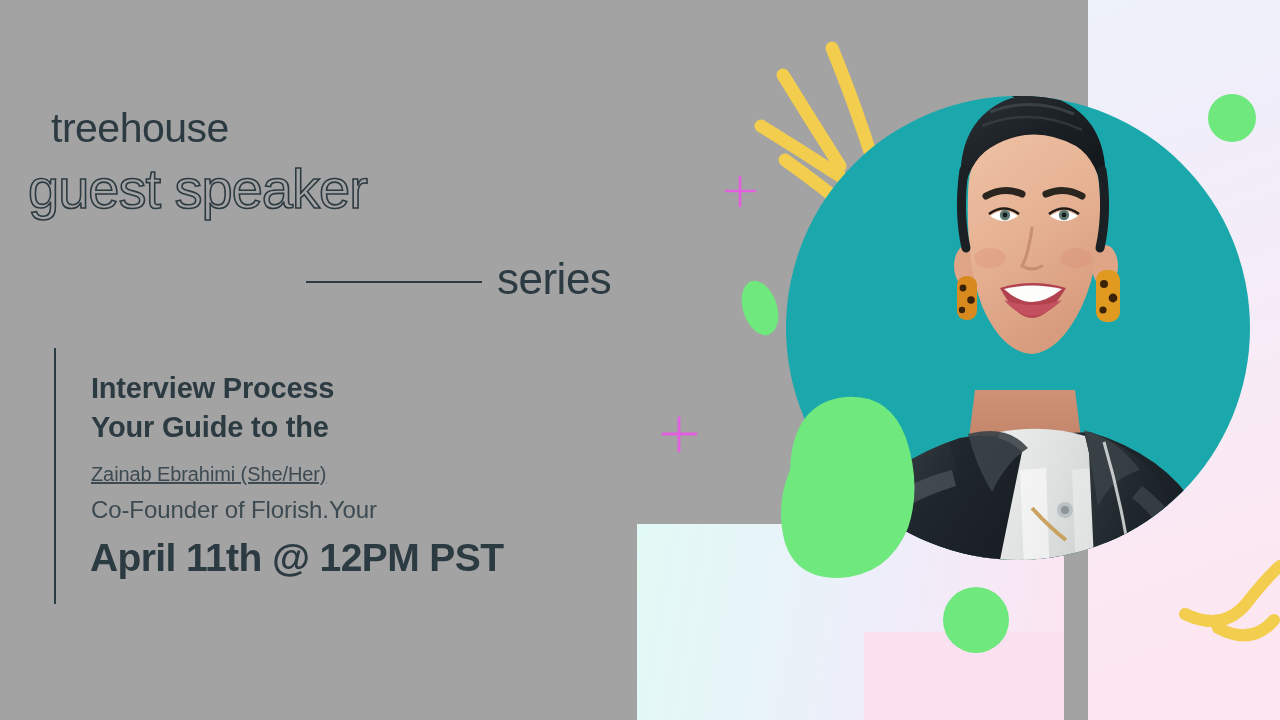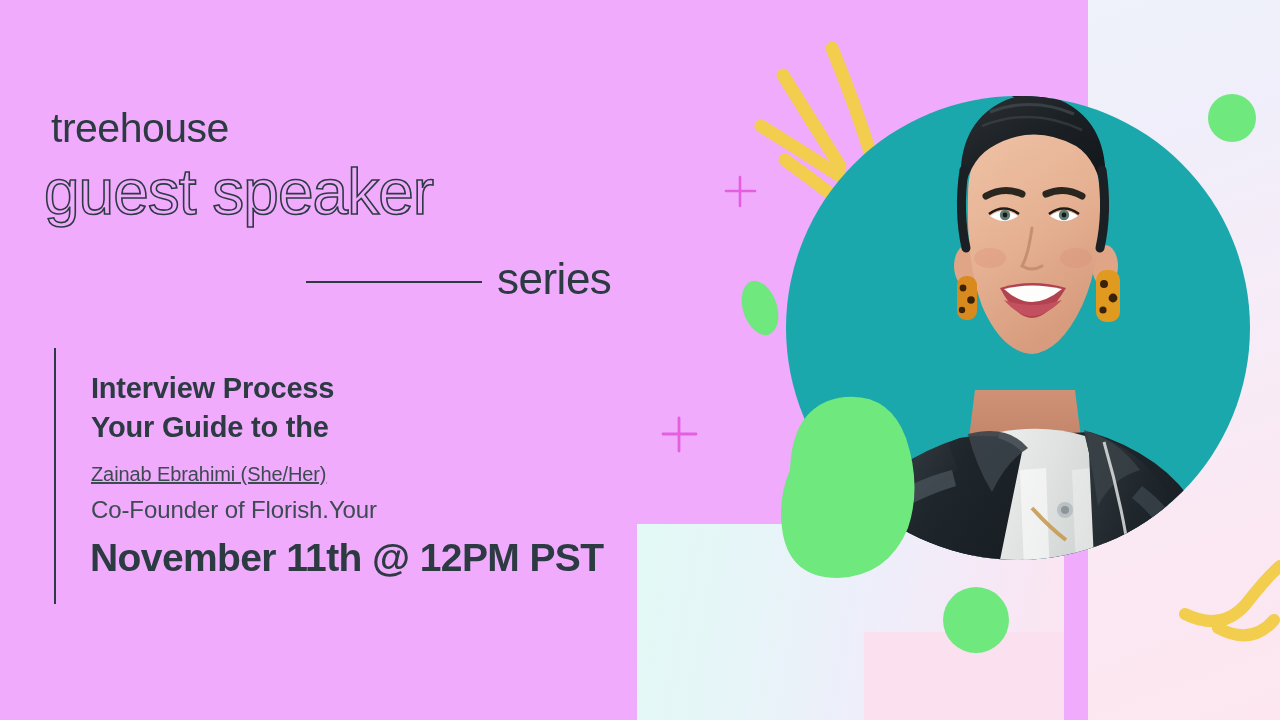--- a/index.html
+++ b/index.html
@@ -5,21 +5,21 @@
   html, body {
     margin: 0;
     padding: 0;
     background: #ffffff;
   }
   #stage {
     position: relative;
     width: 1280px;
     height: 720px;
     overflow: hidden;
-    background: #f0abfc;
+    background: #a3a3a3;
     font-family: "Liberation Sans", sans-serif;
     -webkit-font-smoothing: antialiased;
   }
 
   
   .panel {
     position: absolute;
   }
   #panel-top-right {
     left: 1088px;
@@ -59,23 +59,23 @@
     left: 51px;
     top: 108px;
     font-size: 41px;
     font-weight: 400;
     letter-spacing: -0.5px;
     color: #2c3a42;
     line-height: 1;
   }
   #headline-outline {
     position: absolute;
-    left: 44px;
+    left: 28px;
     top: 160px;
-    font-size: 64px;
+    font-size: 56px;
     font-weight: 400;
     letter-spacing: -1px;
     line-height: 1.02;
     color: transparent;
     -webkit-text-stroke: 1.6px #2c3a42;
     text-shadow: none;
     text-align: center;
   }
   #series-rule {
     position: absolute;
@@ -341,15 +341,15 @@
 
   <div id="talk-title">
     <div>Interview Process</div>
     <div>Your Guide to the</div>
   </div>
 
   <div id="speaker-name">Zainab Ebrahimi (She/Her)</div>
 
   <div id="speaker-role">Co-Founder of Florish.Your</div>
 
-  <div id="event-datetime">November 11th @ 12PM PST</div>
+  <div id="event-datetime">April 11th @ 12PM PST</div>
 
 </div>
 
 </body></html>

